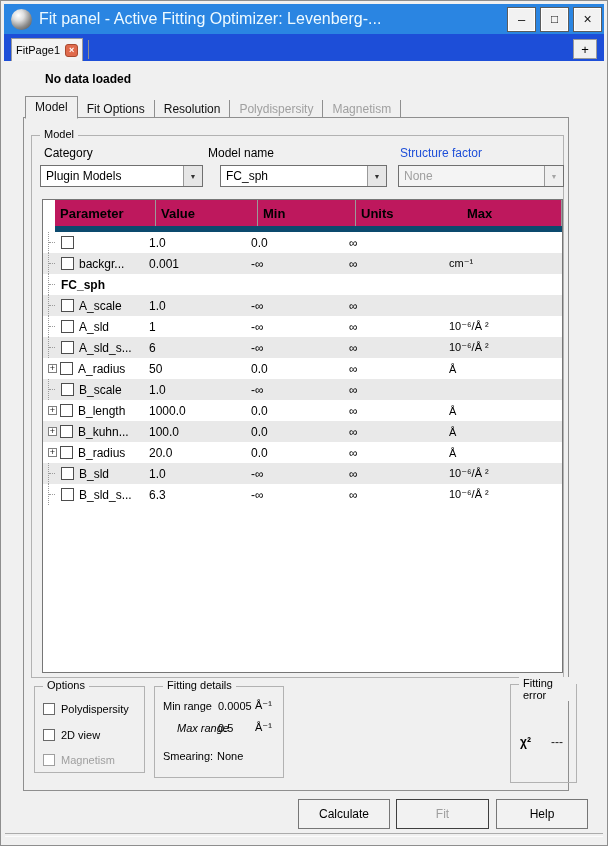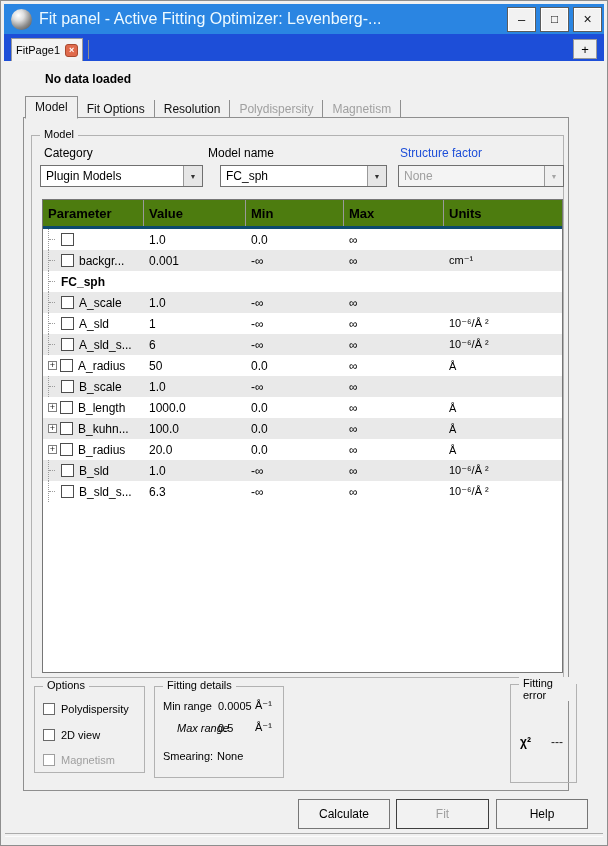--- a/index.html
+++ b/index.html
@@ -50,21 +50,21 @@
     border:1px solid #707070;display:flex;align-items:center;font-size:12px;padding-left:5px;}
   #combo-category{left:8px;width:163px;}
   #combo-model{left:188px;width:167px;}
   #combo-sf{left:366px;width:166px;background:#f4f4f4;color:#9f9f9f;}
   .combo-arrow{margin-left:auto;width:18px;align-self:stretch;border-left:1px solid #9a9a9a;
     background:#e6e6e6;display:flex;align-items:center;justify-content:center;font-size:7px;color:#333;}
   #combo-sf .combo-arrow{color:#a5a5a5;background:#efefef;}
   
   .table{position:absolute;left:10px;top:63px;width:521px;height:474px;background:#fff;
     border:1px solid #767676;box-sizing:border-box;overflow:hidden;}
-  .thead{display:flex;height:26px;border-bottom:3px solid #0c4a6e;background:#4d7c0f;}
+  .thead{display:flex;height:26px;border-bottom:6px solid #0c4a6e;background:#be185d;margin-left:12px;}
   .th{box-sizing:border-box;border-right:1px solid #9a9a9a;font-weight:bold;font-size:13px;
     display:flex;align-items:center;padding-left:5px;}
   .c0{width:101px;}.c1{width:102px;}.c2{width:98px;}.c3{width:100px;}
   .c4{flex:1;border-right:none;}
   .t-row{display:flex;height:21px;}
   .t-row.alt{background:#e9e9e9;}
   .td{box-sizing:border-box;font-size:12px;display:flex;align-items:center;padding-left:5px;overflow:hidden;}
   .pcell{padding-left:5px;}
   .tree{width:9px;height:100%;margin-right:3px;border-left:1px dotted #9b9b9b;
     display:flex;align-items:center;flex:none;}
@@ -150,22 +150,22 @@
       <div class="combo" id="combo-sf">
         <span>None</span>
         <span class="combo-arrow">▼</span>
       </div>
 
       <div class="table">
         <div class="thead" id="tbl-head">
             <div class="th c0">Parameter</div>
             <div class="th c1">Value</div>
             <div class="th c2">Min</div>
+            <div class="th c4">Units</div>
             <div class="th c3">Max</div>
-            <div class="th c4">Units</div>
           </div>
         <div id="tbl-body">
             <div class="t-row">
               <div class="td c0 pcell">
                 <span class="tree">
                   <span class="stub"></span>
                 </span>
                 <span class="cbox"></span>
                 <span class="pname focus">scale</span>
               </div>

